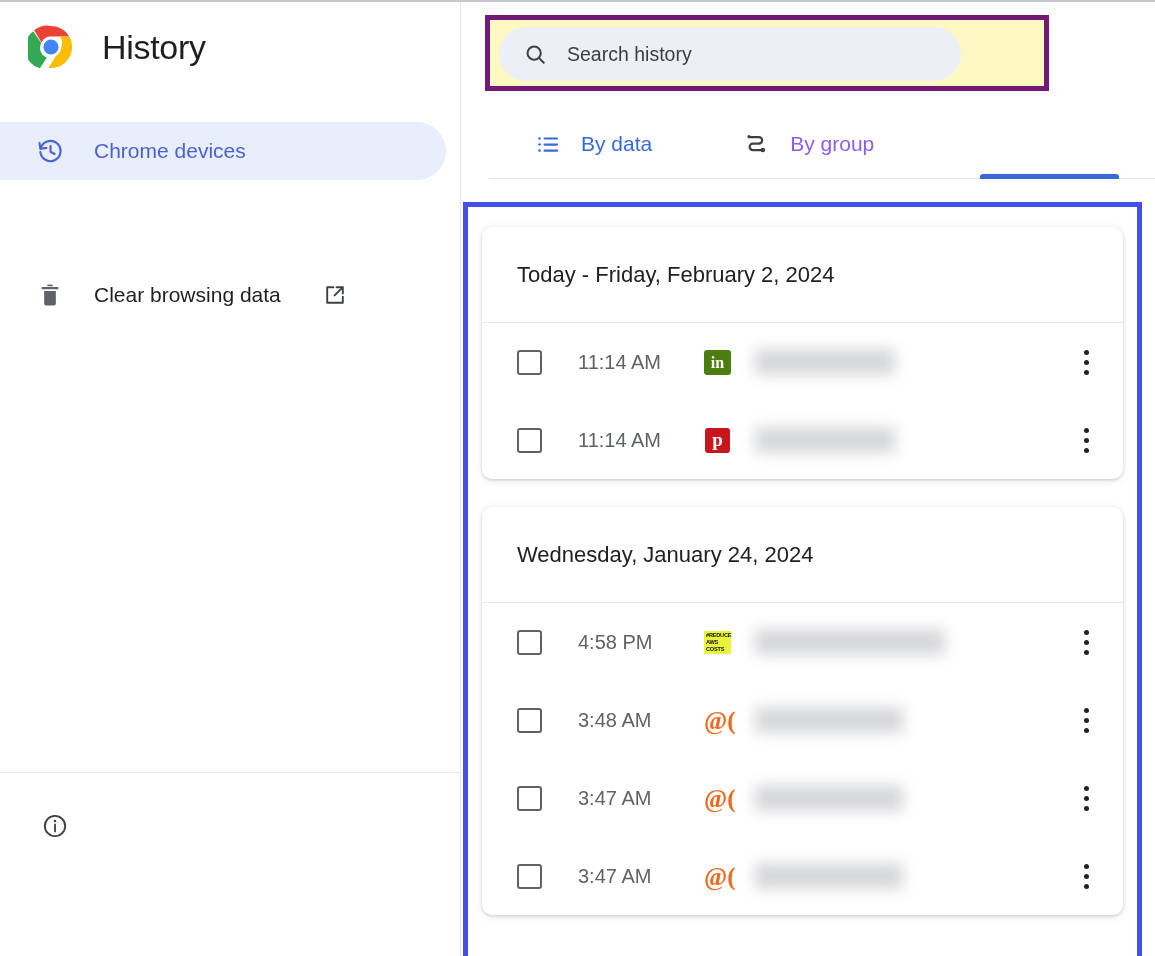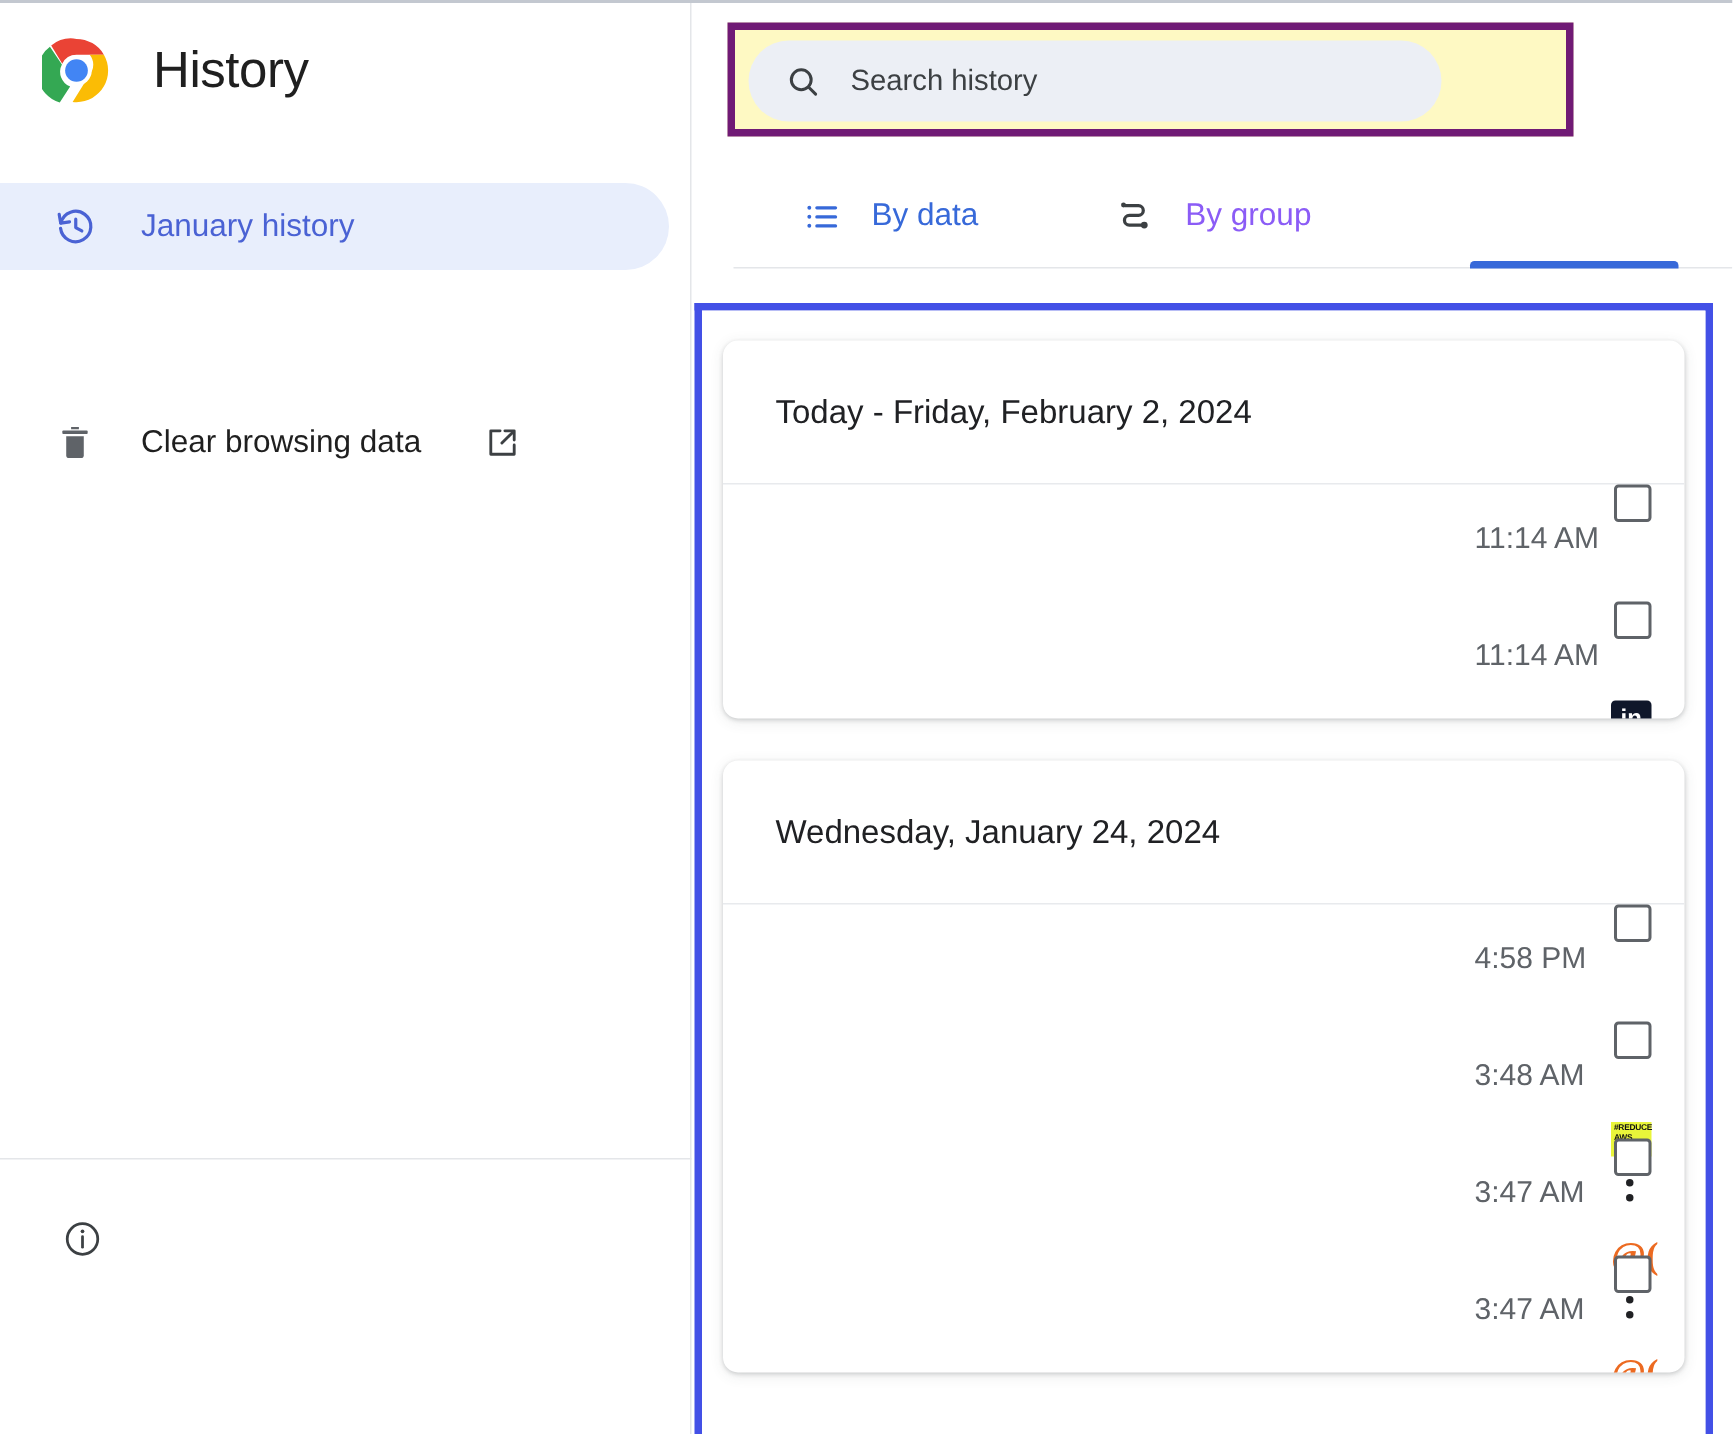--- a/index.html
+++ b/index.html
@@ -223,24 +223,23 @@
   }
   .card-header-title {
     font-size: 22px;
     color: #202124;
     font-weight: 400;
   }
 
   .history-row {
     height: 78px;
     display: flex;
-    align-items: flex-end;
+    align-items: center;
     padding: 0 22px 0 35px;
     cursor: pointer;
-    flex-direction: column;
   }
   .row-checkbox {
     width: 25px; height: 25px;
     flex: 0 0 25px;
     border: 2.5px solid #5f6368;
     border-radius: 3px;
     background: #ffffff;
     cursor: pointer;
   }
   .row-time {
@@ -281,28 +280,28 @@
   .row-menu span {
     width: 5px; height: 5px;
     border-radius: 50%;
     background: #202124;
     display: block;
   }
 
   
   .fav-linkedin {
     width: 43px; height: 25px;
-    background: #0f172a;
+    background: #4d7c0f;
     border-radius: 3px;
     color: #ffffff;
     font-size: 16px;
     font-weight: 700;
     line-height: 25px;
     text-align: center;
-    font-family: Liberation Sans, sans-serif;
+    font-family: Liberation Serif, serif;
   }
   .fav-p {
     width: 25px; height: 25px;
     background: #c8161d;
     border-radius: 3px;
     color: #ffffff;
     font-size: 19px;
     font-weight: 700;
     line-height: 24px;
     text-align: center;
@@ -350,21 +349,21 @@
     </div>
 
     <div class="nav-item" id="nav-history">
       <span class="nav-icon">
         <svg width="27" height="27" viewBox="0 0 24 24" fill="none" stroke="#4a62d4" stroke-width="1.9" stroke-linecap="round" stroke-linejoin="round">
           <path d="M3.2 9.4A9 9 0 1 1 3 12.6"></path>
           <polyline points="2.2,4.4 3.1,9.6 8.3,8.8"></polyline>
           <polyline points="12,7.2 12,12.2 15.6,14.2"></polyline>
         </svg>
       </span>
-      <span class="nav-label">January history</span>
+      <span class="nav-label">Chrome devices</span>
     </div>
 
 
     <div class="nav-item" id="nav-clear">
       <span class="nav-icon">
         <svg width="26" height="26" viewBox="0 0 24 24" fill="#5f6368">
           <path d="M9.6 2.4h4.8v1.5H9.6z"></path>
           <rect x="4.2" y="4.6" width="15.6" height="2.1" rx=".6"></rect>
           <path d="M6.6 8.2h10.8v11.6a1.8 1.8 0 0 1-1.8 1.8H8.4a1.8 1.8 0 0 1-1.8-1.8z"></path>
         </svg>

